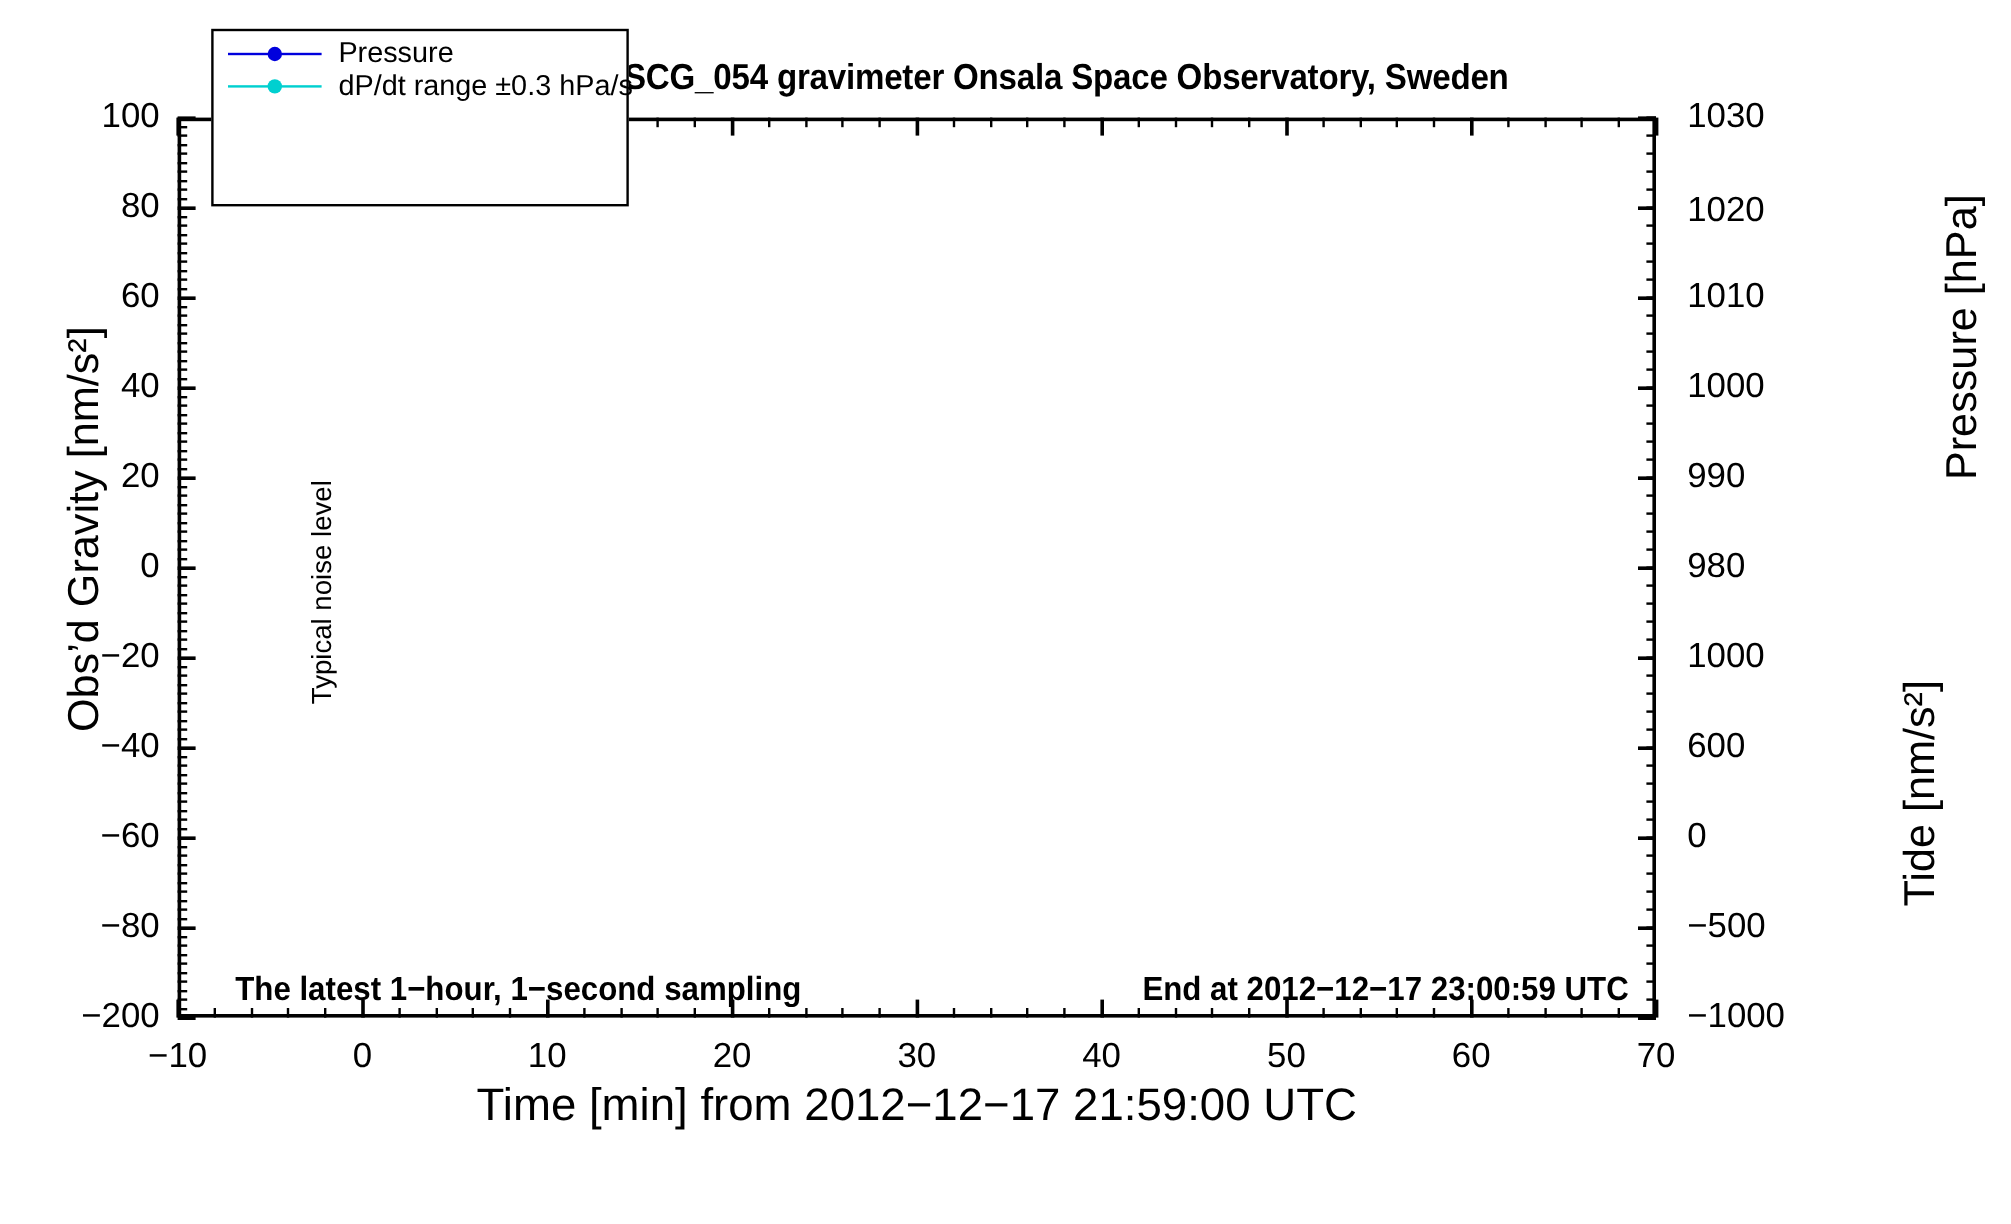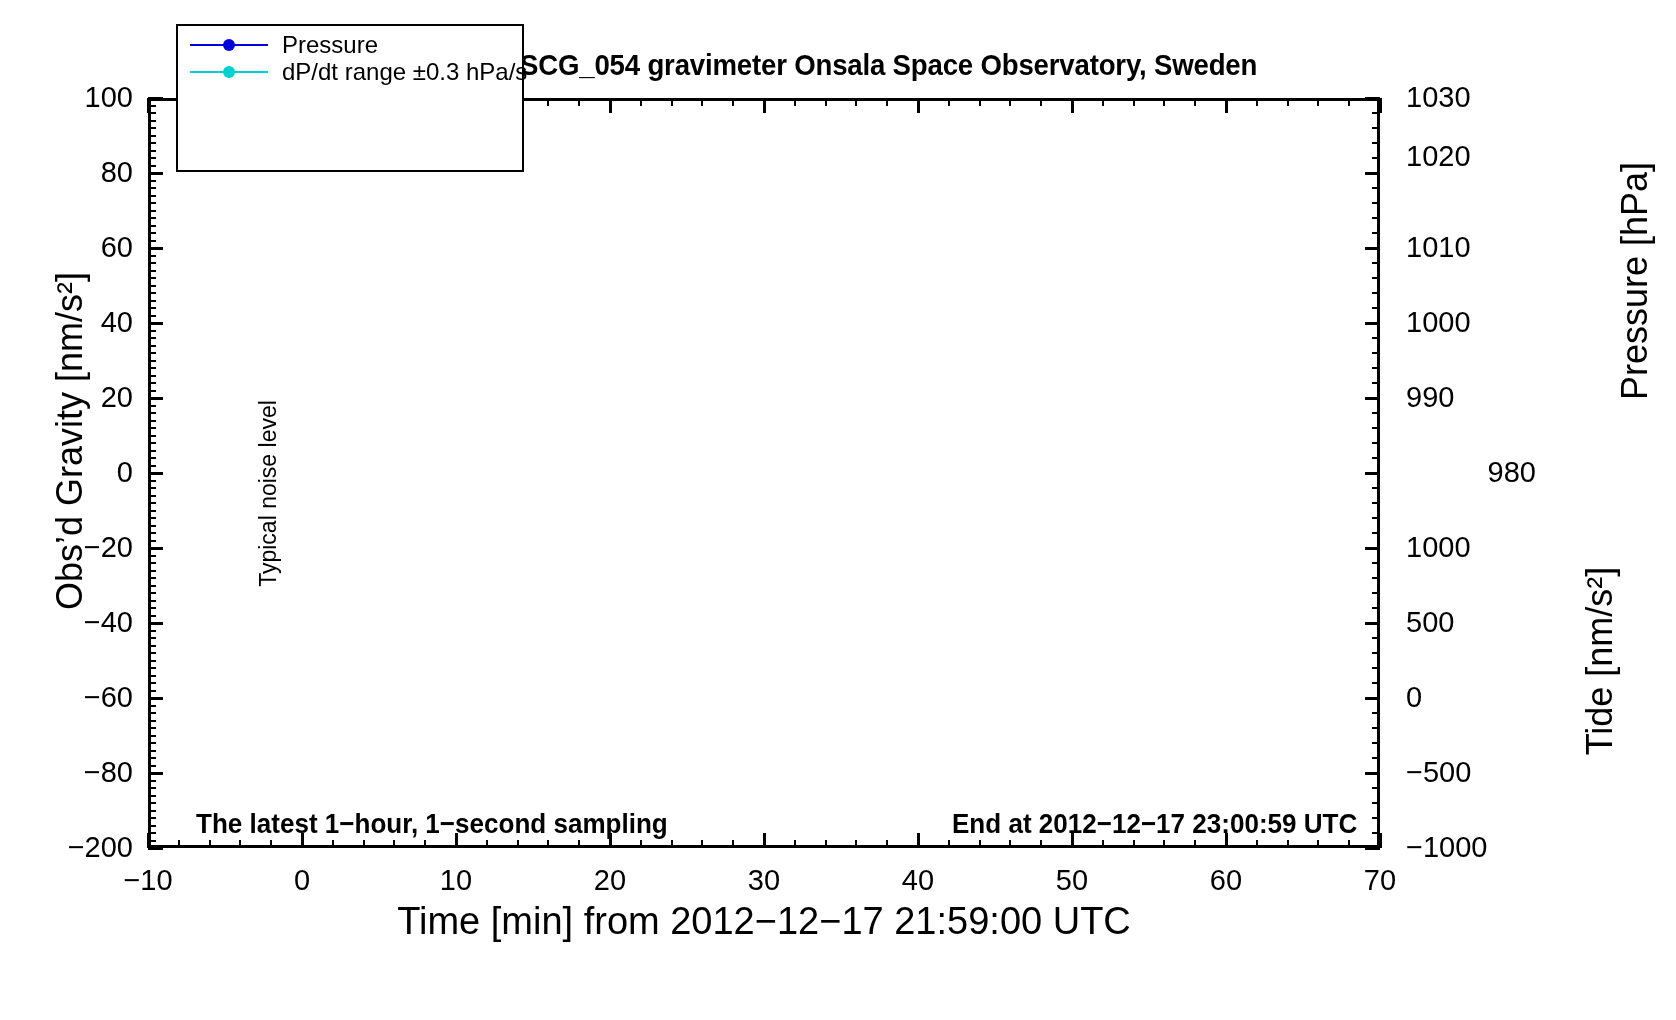--- a/index.html
+++ b/index.html
@@ -2021,27 +2021,27 @@
       <div class="tick ytick-minor" style="left:148px;top:164.5px;"></div>
       <div class="tick ytick-minor" style="left:148px;top:157px;"></div>
       <div class="tick ytick-minor" style="left:148px;top:149.5px;"></div>
       <div class="tick ytick-minor" style="left:148px;top:142px;"></div>
       <div class="tick ytick-minor" style="left:148px;top:134.5px;"></div>
       <div class="tick ytick-minor" style="left:148px;top:127px;"></div>
       <div class="tick ytick-minor" style="left:148px;top:119.5px;"></div>
       <div class="tick ytick-minor" style="left:148px;top:112px;"></div>
       <div class="tick ytick-minor" style="left:148px;top:104.5px;"></div>
       <div class="ylab-right" style="left: 1406px; top: 98px; width: 130px;">1030</div>
-      <div class="ylab-right" style="left: 1406px; top: 157px; width: 130px;">1020</div>
+      <div class="ylab-right" style="left: 1406px; top: 176px; width: 130px;">1020</div>
       <div class="ylab-right" style="left: 1406px; top: 248px; width: 130px;">1010</div>
       <div class="ylab-right" style="left: 1406px; top: 323px; width: 130px;">1000</div>
       <div class="ylab-right" style="left: 1406px; top: 398px; width: 130px;">990</div>
-      <div class="ylab-right" style="left: 1406px; top: 473px; width: 130px; text-align: right;">980</div>
+      <div class="ylab-right" style="left: 1406px; top: 473px; width: 130px;">980</div>
       <div class="ylab-right" style="left: 1406px; top: 548px; width: 140px;">1000</div>
-      <div class="ylab-right" style="left: 1406px; top: 623px; width: 140px;">500</div>
+      <div class="ylab-right" style="left: 1406px; top: 623px; width: 140px;">600</div>
       <div class="ylab-right" style="left: 1406px; top: 698px; width: 140px;">0</div>
       <div class="ylab-right" style="left: 1406px; top: 773px; width: 140px;">−500</div>
       <div class="ylab-right" style="left: 1406px; top: 848px; width: 140px;">−1000</div>
       <div class="tick ytick-minor" style="left:1372px;top:847px;"></div>
       <div class="tick ytick-minor" style="left:1372px;top:832px;"></div>
       <div class="tick ytick-minor" style="left:1372px;top:817px;"></div>
       <div class="tick ytick-minor" style="left:1372px;top:802px;"></div>
       <div class="tick ytick-minor" style="left:1372px;top:787px;"></div>
       <div class="tick ytick-minor" style="left:1372px;top:772px;"></div>
       <div class="tick ytick-minor" style="left:1372px;top:757px;"></div>

